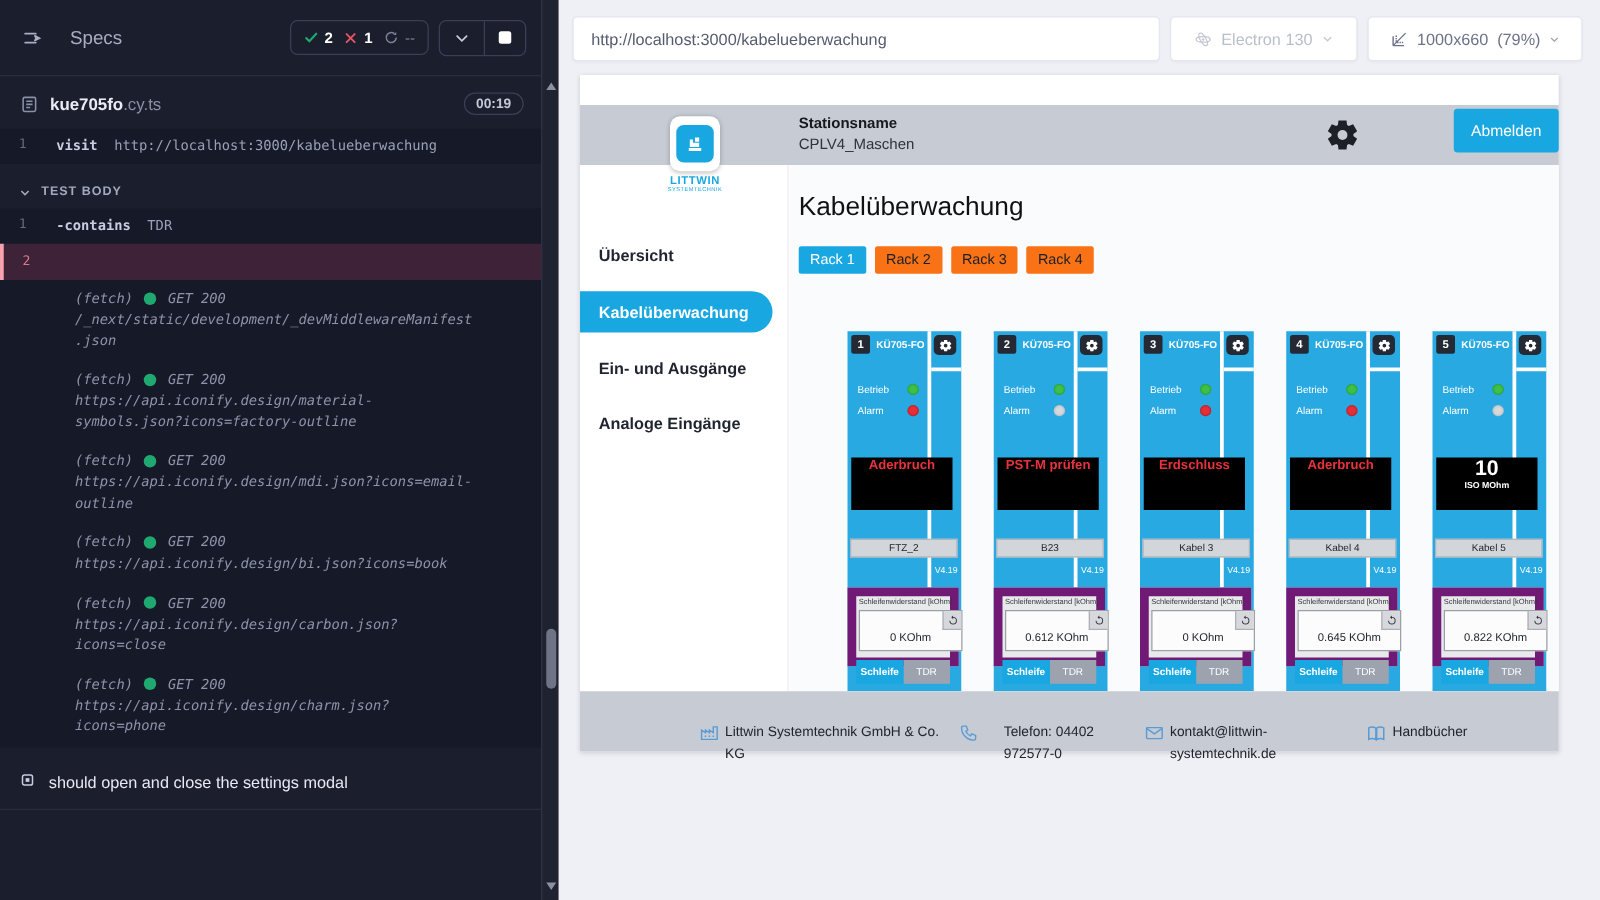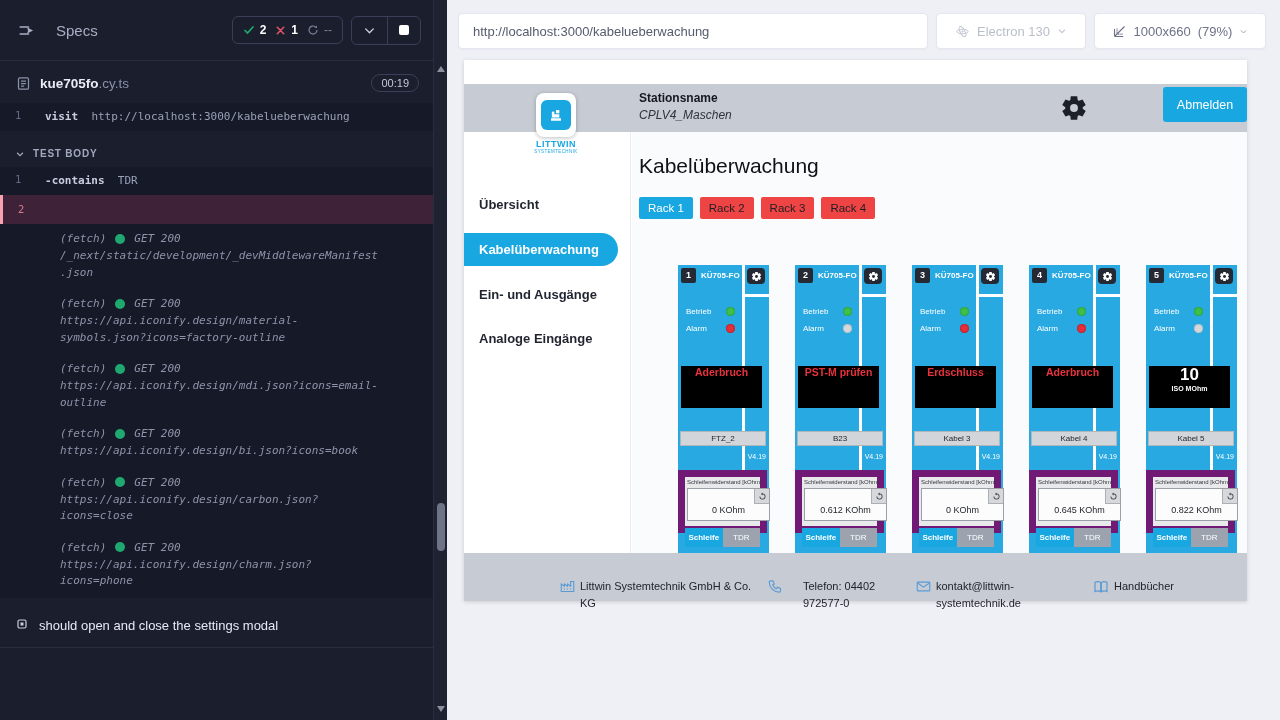--- a/index.html
+++ b/index.html
@@ -17,21 +17,21 @@
   .stat.pending { color:#7c819a; font-weight:normal; }
   .ctrlbox { display:flex; align-items:stretch; border:1px solid #3a3e58; border-radius:6px; overflow:hidden; }
   .ctrlbox .cbtn { padding:7px 11px; display:flex; align-items:center; }
   .ctrlbox .cbtn + .cbtn { border-left:1px solid #3a3e58; }
   .stop-sq { width:10px; height:10px; background:#fff; border-radius:2px; }
 
   .cy-spec-row { display:flex; align-items:center; padding:13px 14px 11px 16px; }
   .spec-name { font-size:13.5px; color:#e9ebf5; font-weight:bold; margin-left:9px; }
   .spec-ext { color:#8a90a8; font-weight:normal; }
   .spec-time { margin-left:auto; border:1px solid #3a3e58; border-radius:10px; padding:2px 9px;
-               font-size:11px; color:#c3c8da; }
+               font-size:11px; color:#c3c8da;font-weight:bold; }
 
   .cy-log, .cy-log2 { background:#161927; }
   .row { display:flex; padding:5px 0 6px; font:11px "DejaVu Sans Mono", monospace; }
   .row .ln { width:45px; flex:none; padding-left:15px; color:#646a85; font-size:10.5px; padding-top:1px; }
   .row .content { width:318px; overflow-wrap:anywhere; line-height:1.55; color:#9aa0b6; }
   .cmd { font-weight:bold; color:#c8ccdf; }
   .dash { color:#c8ccdf; font-weight:bold; }
   .cy-gap { height:9px; background:#1b1e2c; }
   .section-h { background:#1b1e2c; color:#a2a8bd; font-size:10px; font-weight:bold; letter-spacing:.8px;
                padding:8px 0 8px 15px; display:flex; align-items:center; gap:8px; }
@@ -68,21 +68,21 @@
                    font-family:"Liberation Sans", sans-serif; background:transparent; }
   #browser-box { left:489px; width:150px; justify-content:center; gap:7px; color:#b9bec9; font-size:13px; }
   #viewport-box { left:647px; width:172px; justify-content:center; gap:7px; color:#6d7288; font-size:13px; }
 
   
   #app { position:absolute; left:17px; top:60px; width:783px; height:541px; background:#fff;
          box-shadow:0 1px 4px rgba(0,0,0,.15); }
   .app-header { position:absolute; left:0; top:24px; width:783px; height:48px; background:#c6cbd4; }
   .station { position:absolute; left:175px; top:7px; }
   .station .lbl { font-size:12px; font-weight:bold; color:#16181d; }
-  .station .val { font-size:12px; color:#2e333c; margin-top:3px;font-style:italic; }
+  .station .val { font-size:12px; color:#2e333c; margin-top:3px; }
   .hdr-gear { position:absolute; left:596px; top:10px; width:28px; height:28px; cursor:pointer; }
   .logout-btn { position:absolute; right:0; top:3px; width:84px; height:35px; background:#19a7e2;
                 color:#fff; font-size:12.5px; border:0; border-radius:3px; cursor:pointer; }
 
   .logo-box { position:absolute; left:72px; top:33px; width:40px; height:44px; background:#fff;
               border-radius:8px; box-shadow:0 1px 4px rgba(0,0,0,.25); display:flex; align-items:center;
               justify-content:center; z-index:4; }
   .logo-inner { width:30px; height:30px; background:#19a7e2; border-radius:6px; display:flex;
                 align-items:center; justify-content:center; }
   .logo-name { position:absolute; left:52px; top:79px; width:80px; text-align:center; color:#19a7e2;
@@ -94,21 +94,21 @@
              border-right:1px solid #ececf0; }
   .side-item { position:absolute; left:15px; font-size:13px; font-weight:bold; color:#1f2430; cursor:pointer; }
   .side-pill { position:absolute; left:0; top:101px; width:154px; height:33px; background:#19a7e2;
                border-radius:0 17px 17px 0; color:#fff; font-size:13px; font-weight:bold;
                line-height:33px; padding-left:15px; cursor:pointer; }
 
   .main { position:absolute; left:168px; top:72px; width:615px; height:421px; background:#fafbfc; overflow:hidden; }
   .page-title { position:absolute; left:7px; top:22px; font-size:21px; font-weight:500; color:#0f1115; }
   .tabs { position:absolute; left:7px; top:65px; display:flex; gap:7px; }
   .tab { height:22px; padding:0 9px; display:flex; align-items:center; font-size:11.5px; color:#1b1f27;
-         background:#ef4444; border-radius:2px; cursor:pointer; }
+         background:#f97316; border-radius:2px; cursor:pointer; }
   .tab.active { background:#19a7e2; color:#fff; }
 
   .cards { position:absolute; left:46px; top:133px; display:flex; gap:26px; }
   .card { position:relative; width:91px; height:288px; background:#29a9e1; flex:none; }
   .card-vdiv { position:absolute; left:64px; top:0; width:3px; height:205px; background:#fff; }
   .card-hdiv { position:absolute; left:67px; top:29px; width:24px; height:3px; background:#fff; }
   .card-num { position:absolute; left:3px; top:3px; width:15px; height:15px; background:#242933;
               border-radius:2px; color:#fff; font-size:9px; font-weight:bold; text-align:center; line-height:15px; }
   .card-model { position:absolute; left:23px; top:6px; font-size:8px; font-weight:bold; color:#fff; }
   .card-gear { position:absolute; left:69px; top:3px; width:18px; height:16px; background:#242933;

